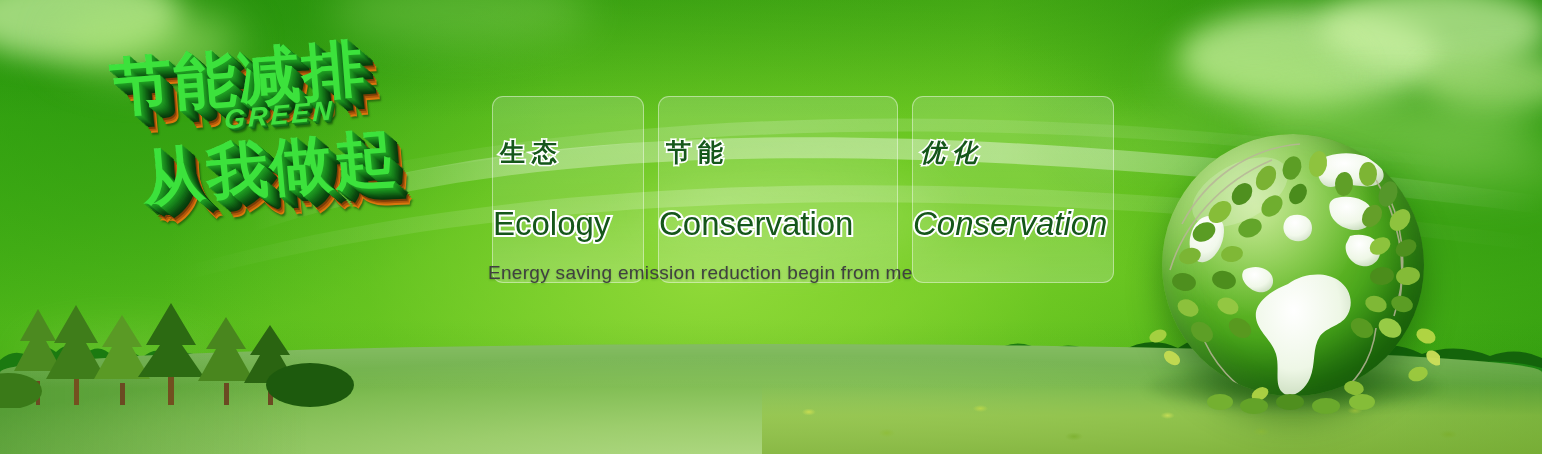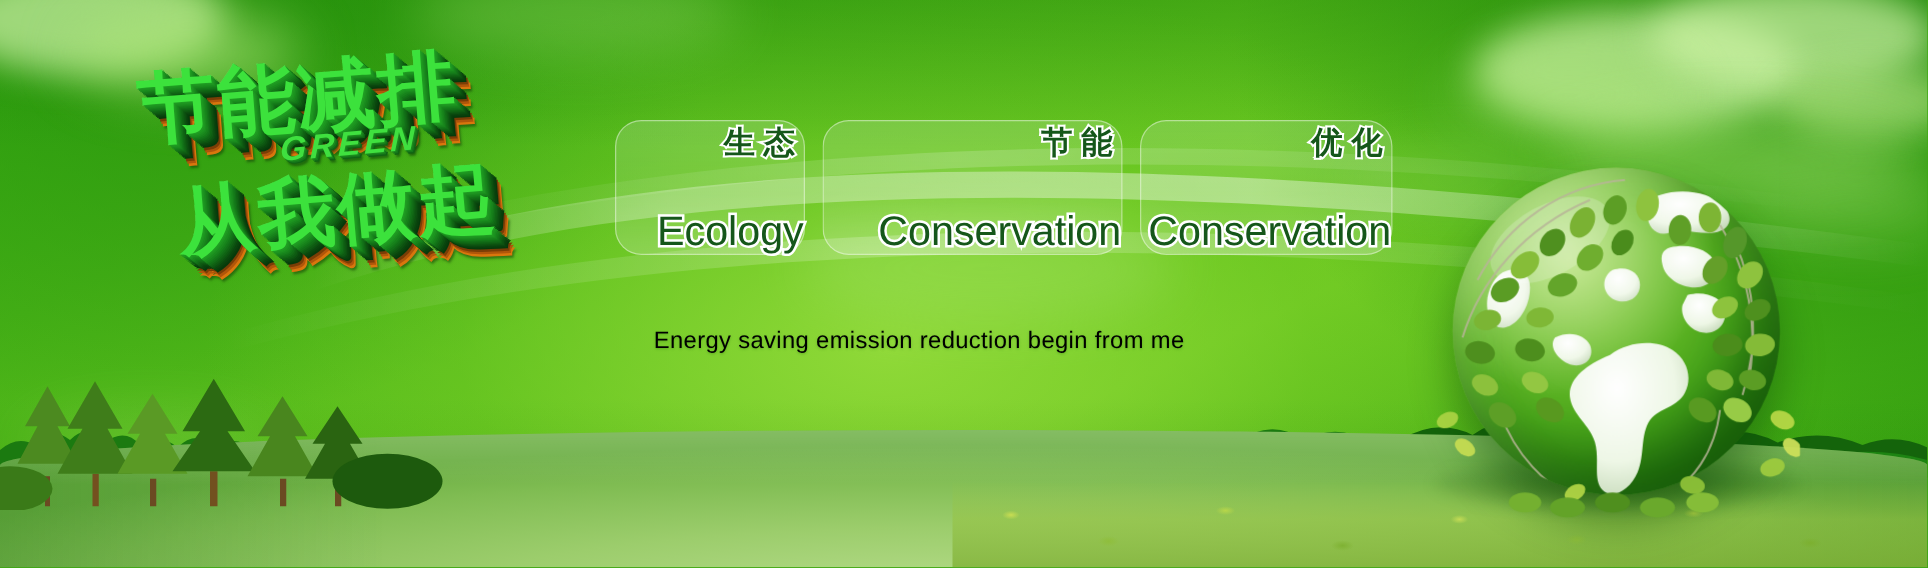--- a/index.html
+++ b/index.html
@@ -110,49 +110,49 @@
     position:absolute;left:128px;top:66px;
     font-size:27px;font-weight:bold;font-style:italic;letter-spacing:3px;
     color:#3fe03f;transform:rotate(-5deg) skewX(-6deg);
     text-shadow:1px 1px 0 #1b8a1d,2px 2px 0 #15781a,3px 3px 0 #106413,4px 5px 2px rgba(12,60,8,0.6);
   }
 
   
   .cards{position:absolute;left:492px;top:96px;display:flex;gap:14px;}
   .card{
     box-sizing:border-box;
-    height:108px;
-    border-radius:21px;
+    height:187px;
+    border-radius:11px;
     border:1px solid rgba(255,255,255,0.42);
     background:linear-gradient(to bottom, rgba(255,255,255,0.17) 0%, rgba(255,255,255,0.10) 55%, rgba(255,255,255,0.20) 100%);
-    display:flex;flex-direction:column;align-items:flex-end;justify-content:center;
+    display:flex;flex-direction:column;align-items:flex-start;justify-content:center;
     backdrop-filter:blur(0.5px);
   }
   .card-1{width:152px;}
   .card-2{width:240px;}
-  .card-3{width:202px;}
+  .card-3{width:202px;font-style:italic;}
   .card-cn{
     font-size:25px;font-weight:bold;letter-spacing:7px;text-indent:7px;
     color:#15571a;
     -webkit-text-stroke:3.2px #ffffff;
     paint-order:stroke fill;
     margin-bottom:24px;
   }
   .card-en{
     font-size:33px;font-weight:normal;
     color:#15571a;
     -webkit-text-stroke:4px #ffffff;
     paint-order:stroke fill;
     margin-top:12px;
   }
 
   
   .tagline{
-    position:absolute;left:523px;top:262px;
-    font-size:19px;color:#000000;letter-spacing:0.3px;
+    position:absolute;left:488px;top:262px;
+    font-size:19px;color:#404040;letter-spacing:0.3px;
     text-shadow:0 1px 2px rgba(30,100,10,0.35);
   }
 </style>
 </head>
 <body>
 
 <div class="banner">
 
   <div class="sky"></div>
   <div class="sky-tint"></div>

